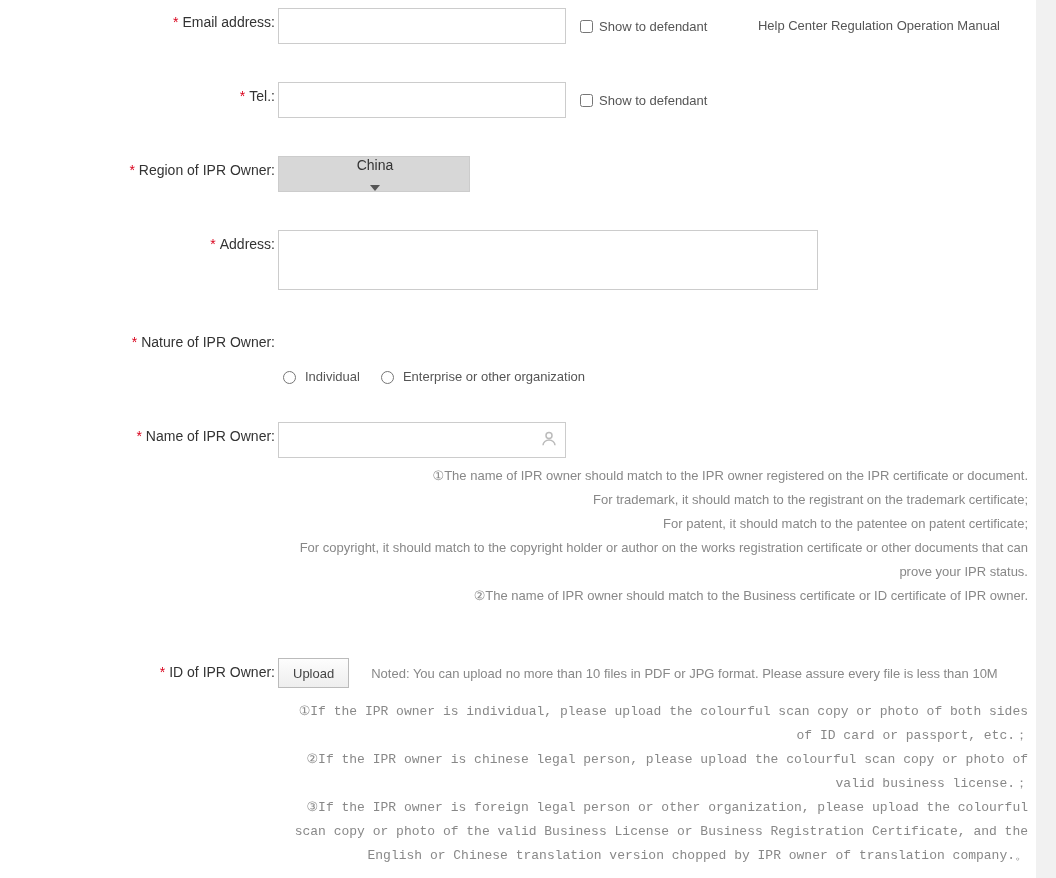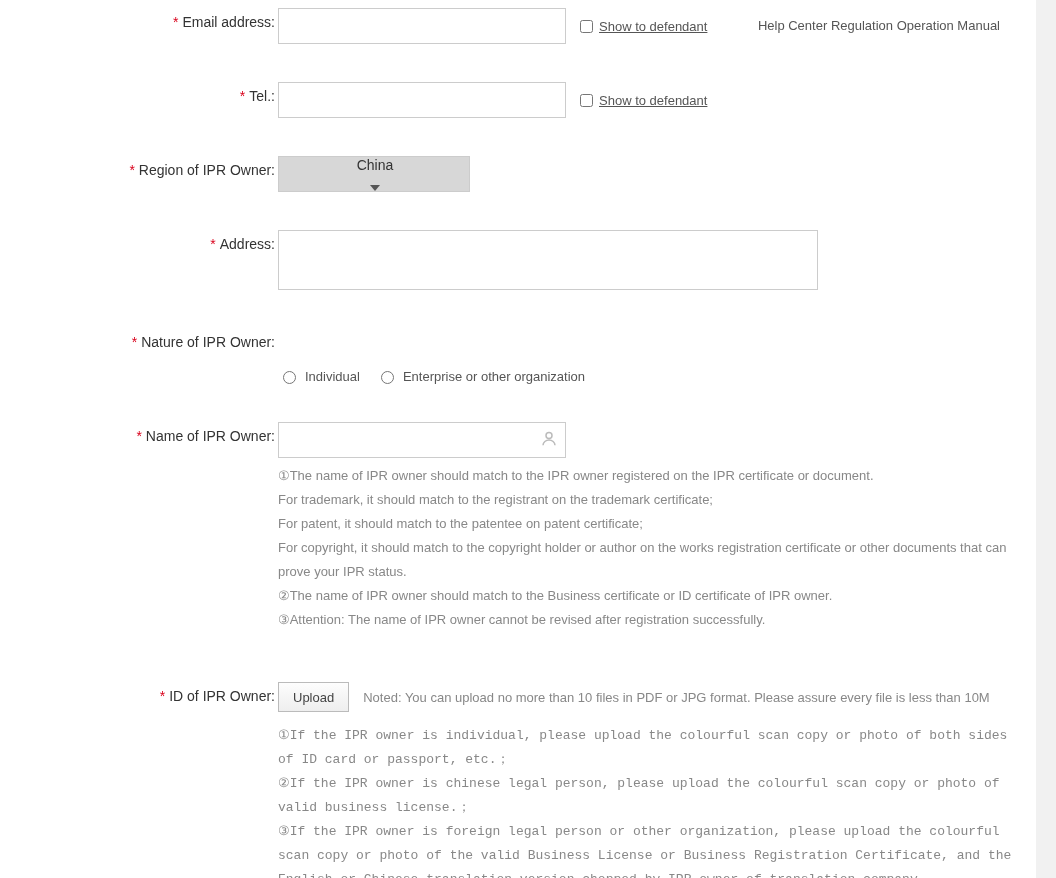--- a/index.html
+++ b/index.html
@@ -93,21 +93,20 @@
     padding: 6px 8px;
     font-size: 14px;
     font-family: inherit;
   }
   .chk-wrap {
     display: flex;
     align-items: center;
     margin-left: 10px;
     font-size: 13px;
     color: #555;
-    text-decoration: underline;
   }
   .chk-wrap input { margin-right: 6px; }
   .radio-group {
     display: flex;
     align-items: center;
     gap: 6px;
     font-size: 13px;
     color: #555;
     margin-top: 40px;
   }
@@ -124,21 +123,21 @@
     transform: translateY(-50%);
     color: #bbb;
   }
   .hint-block {
     width: 750px;
     font-size: 13px;
     color: #888;
     line-height: 24px;
     margin-top: 6px;
   }
-  .hint-block .line { display: block; }
+  .hint-block .line { display: block; text-align: right; }
   .upload-btn {
     height: 30px;
     padding: 0 14px;
     border: 1px solid #bbb;
     background: linear-gradient(#fdfdfd,#eee);
     font-size: 13px;
     color: #444;
     cursor: pointer;
   }
   .upload-note {
@@ -222,31 +221,30 @@
               <path d="M4 21c0-4 4-7 8-7s8 3 8 7"></path>
             </svg>
         </span>
       </div>
       <div class="hint-block">
         <span class="line">①The name of IPR owner should match to the IPR owner registered on the IPR certificate or document.</span>
         <span class="line">For trademark, it should match to the registrant on the trademark certificate;</span>
         <span class="line">For patent, it should match to the patentee on patent certificate;</span>
         <span class="line">For copyright, it should match to the copyright holder or author on the works registration certificate or other documents that can prove your IPR status.</span>
         <span class="line">②The name of IPR owner should match to the Business certificate or ID certificate of IPR owner.</span>
-        <span class="line">③Attention: The name of IPR owner cannot be revised after registration successfully.</span>
       </div>
     </div>
   </div>
 
   <div style="height:30px;"></div>
 
   <div class="row" style="margin-bottom:10px;">
     <div class="label-cell"><span class="req">*</span><span>ID of IPR Owner:</span></div>
     <div class="field-cell" style="flex-direction:column; align-items:flex-start;">
-      <div style="display:flex; align-items:center;">
+      <div style="display:flex; align-items:center;gap:8px;">
         <button class="upload-btn">Upload</button>
         <span class="upload-note">Noted: You can upload no more than 10 files in PDF or JPG format. Please assure every file is less than 10M</span>
       </div>
       <div class="hint-block" style="margin-top:12px;font-family:Liberation Mono, monospace;">
         <span class="line">①If the IPR owner is individual, please upload the colourful scan copy or photo of both sides of ID card or passport, etc.；</span>
         <span class="line">②If the IPR owner is chinese legal person, please upload the colourful scan copy or photo of valid business license.；</span>
         <span class="line">③If the IPR owner is foreign legal person or other organization, please upload the colourful scan copy or photo of the valid Business License or Business Registration Certificate, and the English or Chinese translation version chopped by IPR owner of translation company.。</span>
       </div>
     </div>
   </div>

